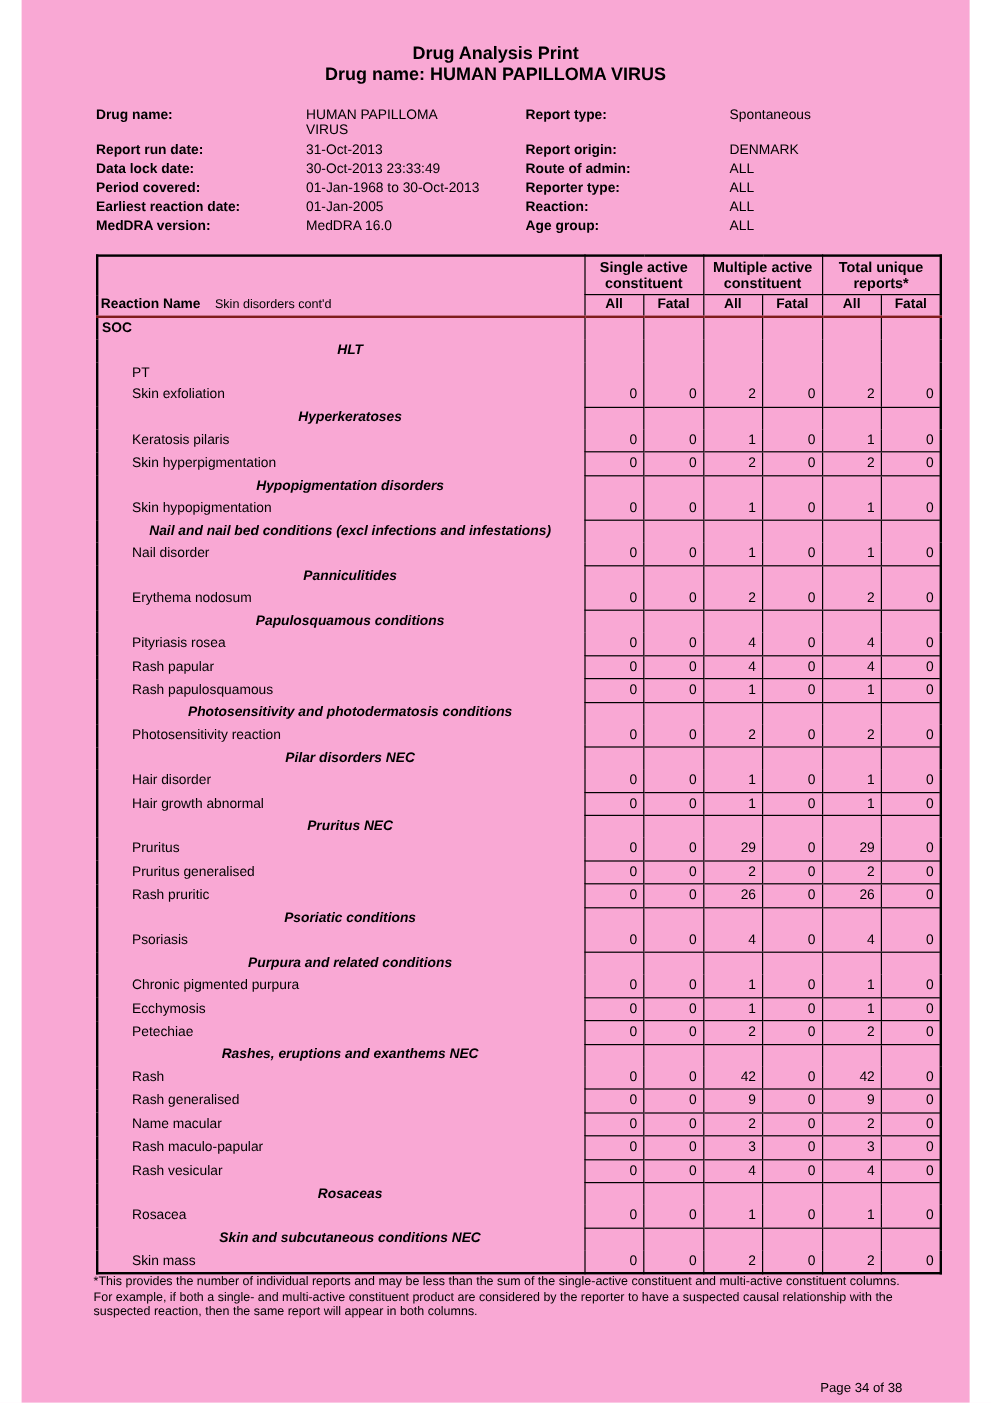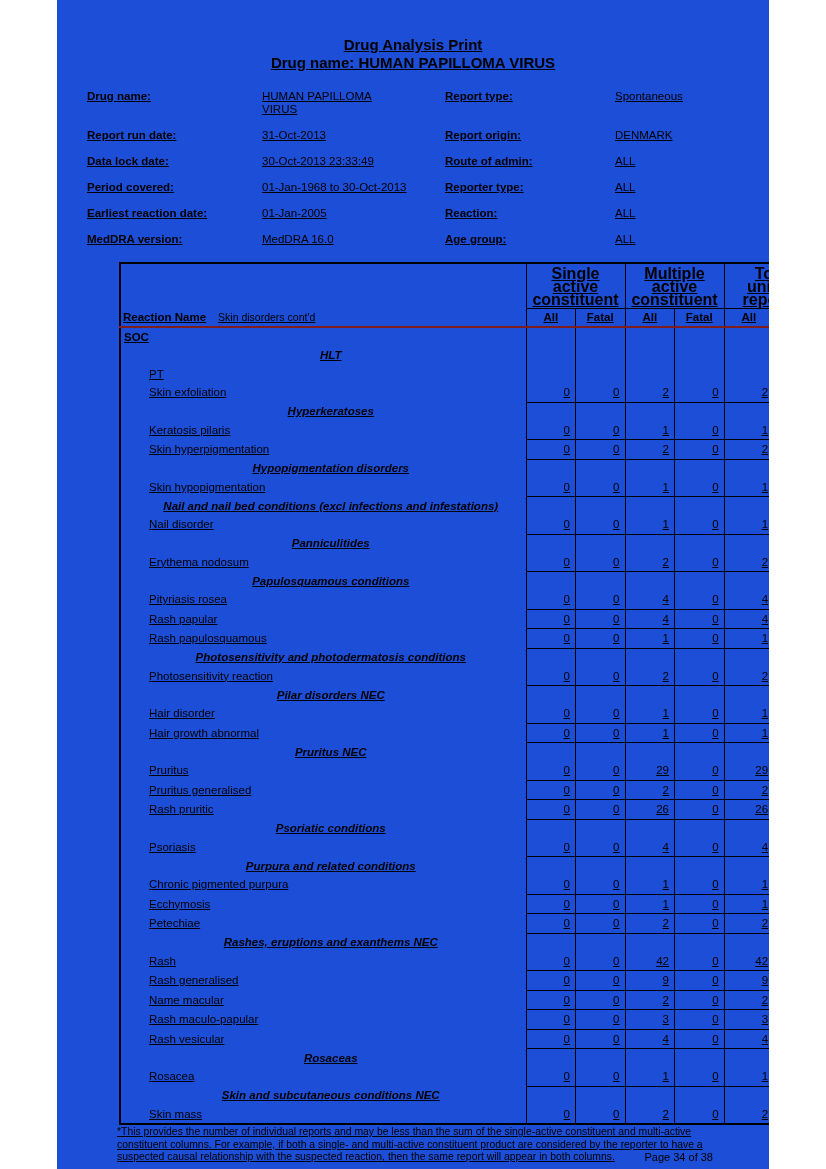--- a/index.html
+++ b/index.html
@@ -1,31 +1,30 @@
 <!DOCTYPE html>
 <html><head>
 <meta charset="utf-8">
 <style>
   * { box-sizing: border-box; }
   html,body { margin:0; padding:0; background:#ffffff; }
   .page {
-    width:712px; height:1169px; position:relative; margin:0 auto;
-    background:#1d4ed8; color:#000;
+    width:790px; height:1169px; position:relative; margin:0 auto;
+    background:#f9a8d4; color:#000;
     font-family:"Liberation Sans", sans-serif;
     overflow:hidden;
-    text-decoration:underline;
   }
   .doc-title { padding-top:36px; text-align:center; font-weight:bold; font-size:15px; line-height:17px; }
   .doc-subtitle { text-align:center; font-weight:bold; font-size:15px; line-height:19px; }
 
   .meta-grid {
-    margin:18px 60px 0 30px;
+    margin:18px 60px 0 62px;
     display:grid;
     grid-template-columns:175px 183px 170px 1fr;
-    row-gap:13px;
+    row-gap:3px;
     font-size:11.5px; line-height:13px;
   }
   .ml { font-weight:bold; }
   .mv { font-weight:normal; }
   .drugname { max-width:140px; }
 
   table.report-table {
     margin:16px 61px 0 62px;
     border-collapse:collapse;
     border:2px solid #000;
@@ -34,21 +33,21 @@
     font-size:11.5px;
   }
   col.c-rn { width:406px; }
   col.c-num { width:49.5px; }
   th, td { padding:0; }
 
   tr.h1 th { vertical-align:top; }
   tr.h1 th.grp {
     border-left:1px solid #000; border-bottom:1px solid #000;
     font-weight:bold; 
-    font-size:16px; line-height:13px; padding:3px 2px 2px;
+    font-size:12px; line-height:13px; padding:3px 2px 2px;
   }
   tr.h2 th { border-bottom:2px solid #7f1d1d; height:18px; }
   tr.h2 th.sub { border-left:1px solid #000; font-weight:bold; text-align:center; font-size:11.5px; }
   th.rn-h { text-align:left; padding-left:2px; font-size:11.5px; font-weight:bold; white-space:nowrap; }
   .rn-note { font-weight:normal; font-size:10.5px; padding-left:12px; }
 
   tbody td { height:18.5px; line-height:18.5px; }
   td.rn { padding-left:3px; white-space:nowrap; overflow:hidden; }
   td.num { border-left:1px solid #000; text-align:right; padding-right:5px; }
   td.num.hv { border-bottom:1px solid #000; }

